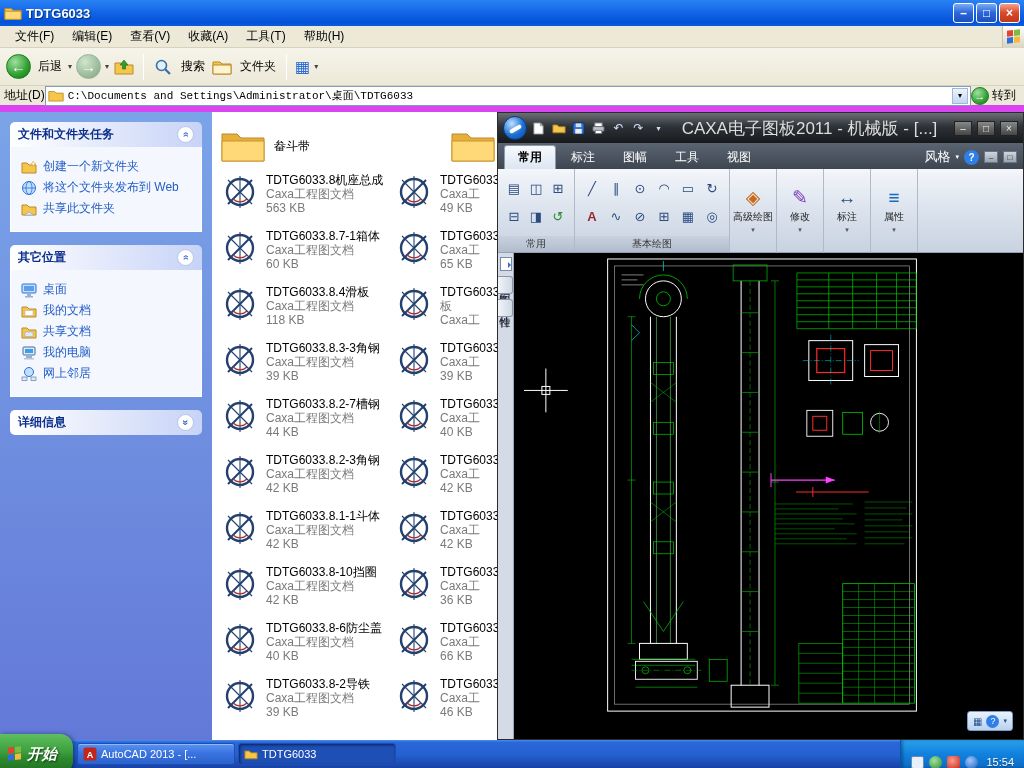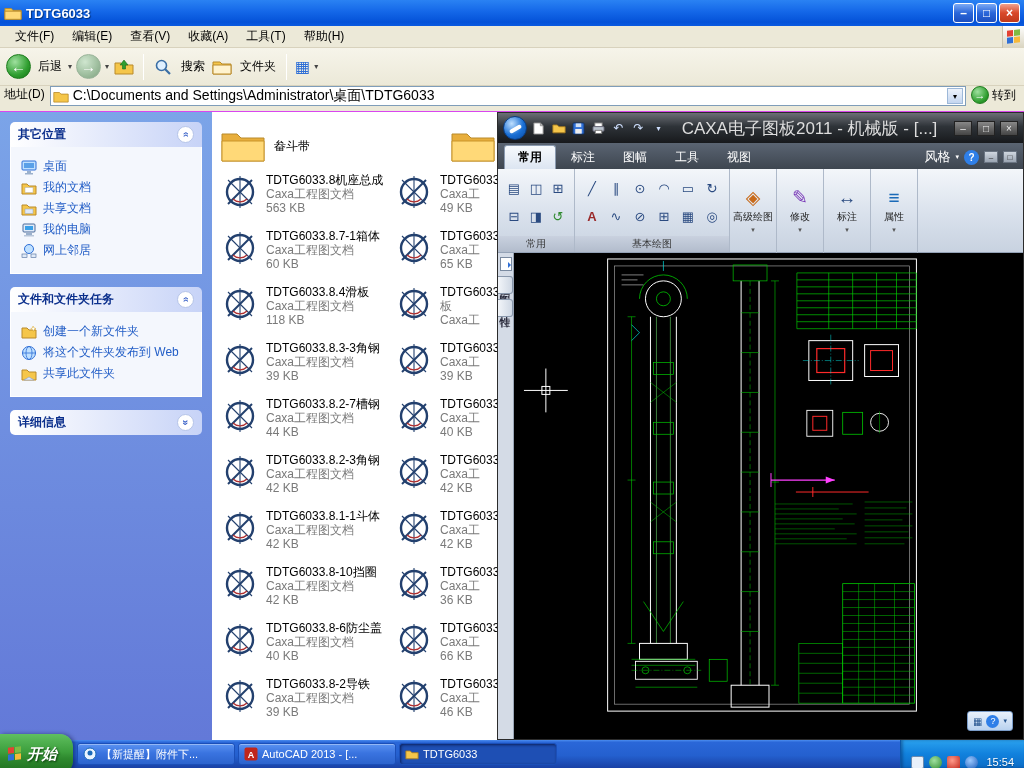--- a/index.html
+++ b/index.html
@@ -23,24 +23,24 @@
 
   .xp-toolbar{height:38px;background:linear-gradient(180deg,#f6f4ea,#ece9d8);border-bottom:1px solid #d8d2bd;display:flex;align-items:center;padding:0 6px;gap:4px;}
   .nav-circle{width:25px;height:25px;border-radius:50%;display:flex;align-items:center;justify-content:center;color:#fff;font-size:15px;font-weight:bold;background:radial-gradient(circle at 35% 30%,#9fe09f,#2f9e2f 60%,#157015);border:1px solid #1d7c1d;}
   .nav-circle.disabled{background:radial-gradient(circle at 35% 30%,#cfe6cf,#9dbd9d 60%,#7fa07f);border-color:#9ab49a;}
   .tool-label{font-size:12px;color:#000;margin:0 2px 0 3px;}
   .drop{font-size:8px;color:#444;}
   .tsep{width:1px;height:26px;background:#c9c4ae;border-right:1px solid #fff;margin:0 4px;}
   .tool-ic{width:22px;height:20px;display:flex;align-items:center;justify-content:center;}
   .views-ic{color:#2f6fd6;font-size:16px;}
 
-  .xp-addrbar{height:26px;background:#ece9d8;border-bottom:1px solid #d946ef;display:flex;align-items:flex-start;padding:0 4px;gap:5px;}
+  .xp-addrbar{height:26px;background:#ece9d8;border-bottom:7px solid #d946ef;display:flex;align-items:center;padding:0 4px;}
   .addr-label{color:#000;}
   .addr-field{flex:1;height:20px;background:#fff;border:1px solid #7f9db9;display:flex;align-items:center;padding:0 2px;gap:4px;}
-  .addr-path{font-family:Liberation Sans, sans-serif;font-size:14px;white-space:nowrap;overflow:hidden;}
+  .addr-path{font-family:Liberation Mono, monospace;font-size:11px;white-space:nowrap;overflow:hidden;}
   .addr-drop{margin-left:auto;width:16px;height:16px;background:linear-gradient(180deg,#eef3fb,#c4d6f0);border:1px solid #9db8d8;font-size:8px;display:flex;align-items:center;justify-content:center;}
   .go-box{display:flex;align-items:center;gap:3px;padding-right:4px;}
   .go-circle{width:18px;height:18px;border-radius:50%;background:radial-gradient(circle at 35% 30%,#9fe09f,#2f9e2f 65%,#157015);color:#fff;font-size:11px;display:flex;align-items:center;justify-content:center;border:1px solid #1d7c1d;}
 
   .xp-main{position:absolute;top:112px;left:0;right:0;bottom:28px;display:flex;}
   .xp-sidebar{width:212px;background:linear-gradient(180deg,#7ba4e8,#6379d8);padding:10px 10px 0 10px;overflow:hidden;}
   .pane{margin-bottom:13px;border-radius:5px 5px 0 0;}
   .pane-head{height:25px;border-radius:5px 5px 0 0;background:linear-gradient(90deg,#ffffff,#c7d3f7);display:flex;align-items:center;justify-content:space-between;padding:0 8px;}
   .pane-title{color:#0b2f8c;font-weight:bold;font-size:12px;}
   .chev{width:17px;height:17px;border-radius:50%;background:#fff;border:1px solid #b5c4e8;color:#3a62c8;display:flex;align-items:center;justify-content:center;font-size:10px;font-weight:bold;}
@@ -190,20 +190,53 @@
       <span class="addr-drop">▾</span>
     </span>
     <span class="go-box">
       <span class="go-circle">→</span>
       <span>转到</span>
     </span>
   </div>
 
   <div class="xp-main">
     <div class="xp-sidebar">
+
+      <div class="pane">
+        <div class="pane-head">
+          <span class="pane-title">文件和文件夹任务</span>
+          <span class="chev">
+              <span>»</span>
+            </span>
+        </div>
+        <div class="pane-body">
+          <div class="s-item">
+            <svg class="s-ic" viewBox="0 0 16 14">
+              <path d="M1 3 L6 3 L8 5 L15 5 L15 13 L1 13 Z" fill="#f5c64a" stroke="#b98a2a"></path>
+              <path d="M12 1 L13 3 L15 3.5 L13 4.5 L12.5 6.5 L11.5 4.5 L9.8 3.5 L11.5 3 Z" fill="#fff" stroke="#d9a520" stroke-width="0.5"></path>
+            </svg>
+            <span class="s-txt">创建一个新文件夹</span>
+          </div>
+          <div class="s-item">
+            <svg class="s-ic" viewBox="0 0 16 16">
+              <circle cx="8" cy="8" r="6.5" fill="#bfe0ff" stroke="#2f6fd6"></circle>
+              <ellipse cx="8" cy="8" rx="3" ry="6.5" fill="none" stroke="#2f6fd6" stroke-width="0.8"></ellipse>
+              <line x1="1.5" y1="8" x2="14.5" y2="8" stroke="#2f6fd6" stroke-width="0.8"></line>
+            </svg>
+            <span class="s-txt">将这个文件夹发布到 Web</span>
+          </div>
+          <div class="s-item">
+            <svg class="s-ic" viewBox="0 0 16 14">
+              <path d="M1 3 L6 3 L8 5 L15 5 L15 13 L1 13 Z" fill="#f5c64a" stroke="#b98a2a"></path>
+              <path d="M3 13 L8 10 L13 13 Z" fill="#dfe9f8" stroke="#8aa0c8" stroke-width="0.6"></path>
+            </svg>
+            <span class="s-txt">共享此文件夹</span>
+          </div>
+        </div>
+      </div>
 
       <div class="pane">
         <div class="pane-head">
           <span class="pane-title">其它位置</span>
           <span class="chev">
               <span>»</span>
             </span>
         </div>
         <div class="pane-body">
           <div class="s-item">
@@ -242,53 +275,20 @@
             <svg class="s-ic" viewBox="0 0 16 16">
               <circle cx="8" cy="6" r="4.5" fill="#bfe0ff" stroke="#2f6fd6"></circle>
               <rect x="1" y="11" width="5" height="3.5" fill="#dfeaf8" stroke="#4a6a9a" stroke-width="0.6"></rect>
               <rect x="10" y="11" width="5" height="3.5" fill="#dfeaf8" stroke="#4a6a9a" stroke-width="0.6"></rect>
             </svg>
             <span class="s-txt">网上邻居</span>
           </div>
         </div>
       </div>
 
-      <div class="pane">
-        <div class="pane-head">
-          <span class="pane-title">文件和文件夹任务</span>
-          <span class="chev">
-              <span>»</span>
-            </span>
-        </div>
-        <div class="pane-body">
-          <div class="s-item">
-            <svg class="s-ic" viewBox="0 0 16 14">
-              <path d="M1 3 L6 3 L8 5 L15 5 L15 13 L1 13 Z" fill="#f5c64a" stroke="#b98a2a"></path>
-              <path d="M12 1 L13 3 L15 3.5 L13 4.5 L12.5 6.5 L11.5 4.5 L9.8 3.5 L11.5 3 Z" fill="#fff" stroke="#d9a520" stroke-width="0.5"></path>
-            </svg>
-            <span class="s-txt">创建一个新文件夹</span>
-          </div>
-          <div class="s-item">
-            <svg class="s-ic" viewBox="0 0 16 16">
-              <circle cx="8" cy="8" r="6.5" fill="#bfe0ff" stroke="#2f6fd6"></circle>
-              <ellipse cx="8" cy="8" rx="3" ry="6.5" fill="none" stroke="#2f6fd6" stroke-width="0.8"></ellipse>
-              <line x1="1.5" y1="8" x2="14.5" y2="8" stroke="#2f6fd6" stroke-width="0.8"></line>
-            </svg>
-            <span class="s-txt">将这个文件夹发布到 Web</span>
-          </div>
-          <div class="s-item">
-            <svg class="s-ic" viewBox="0 0 16 14">
-              <path d="M1 3 L6 3 L8 5 L15 5 L15 13 L1 13 Z" fill="#f5c64a" stroke="#b98a2a"></path>
-              <path d="M3 13 L8 10 L13 13 Z" fill="#dfe9f8" stroke="#8aa0c8" stroke-width="0.6"></path>
-            </svg>
-            <span class="s-txt">共享此文件夹</span>
-          </div>
-        </div>
-      </div>
-
       <div class="pane collapsed">
         <div class="pane-head">
           <span class="pane-title">详细信息</span>
           <span class="chev down">
               <span>»</span>
             </span>
         </div>
       </div>
 
     </div>
@@ -823,27 +823,20 @@
         <i></i>
         <i></i>
         <i></i>
         <i></i>
       </span>
     <span>开始</span>
   </div>
   <div class="task-btns">
     <div class="task-btn">
       <svg class="tb-ic" viewBox="0 0 14 14">
-          <circle cx="7" cy="7" r="6" fill="#eaf4ff" stroke="#1a6ab8"></circle>
-          <circle cx="7" cy="6" r="2.5" fill="#1a6ab8"></circle>
-        </svg>
-      <span class="tlabel">【新提醒】附件下...</span>
-    </div>
-    <div class="task-btn">
-      <svg class="tb-ic" viewBox="0 0 14 14">
           <rect x="0.5" y="0.5" width="13" height="13" rx="2" fill="#c0261c"></rect>
           <text x="7" y="10.5" font-size="9" font-family="sans-serif" fill="#fff" text-anchor="middle" font-weight="bold">A</text>
         </svg>
       <span class="tlabel">AutoCAD 2013 - [...</span>
     </div>
     <div class="task-btn pressed">
       <svg class="tb-ic" viewBox="0 0 16 13">
           <path d="M1 3 L6 3 L8 5 L15 5 L15 12 L1 12 Z" fill="#f5c64a" stroke="#a87d20"></path>
         </svg>
       <span class="tlabel">TDTG6033</span>

